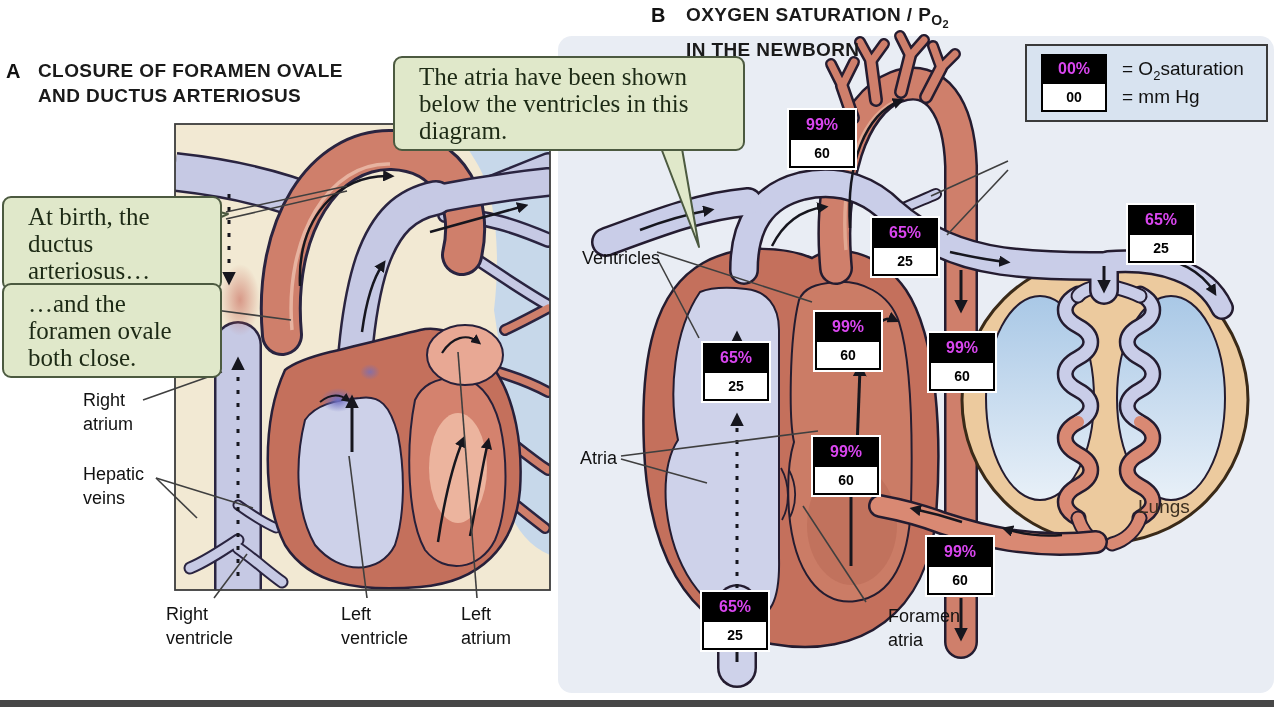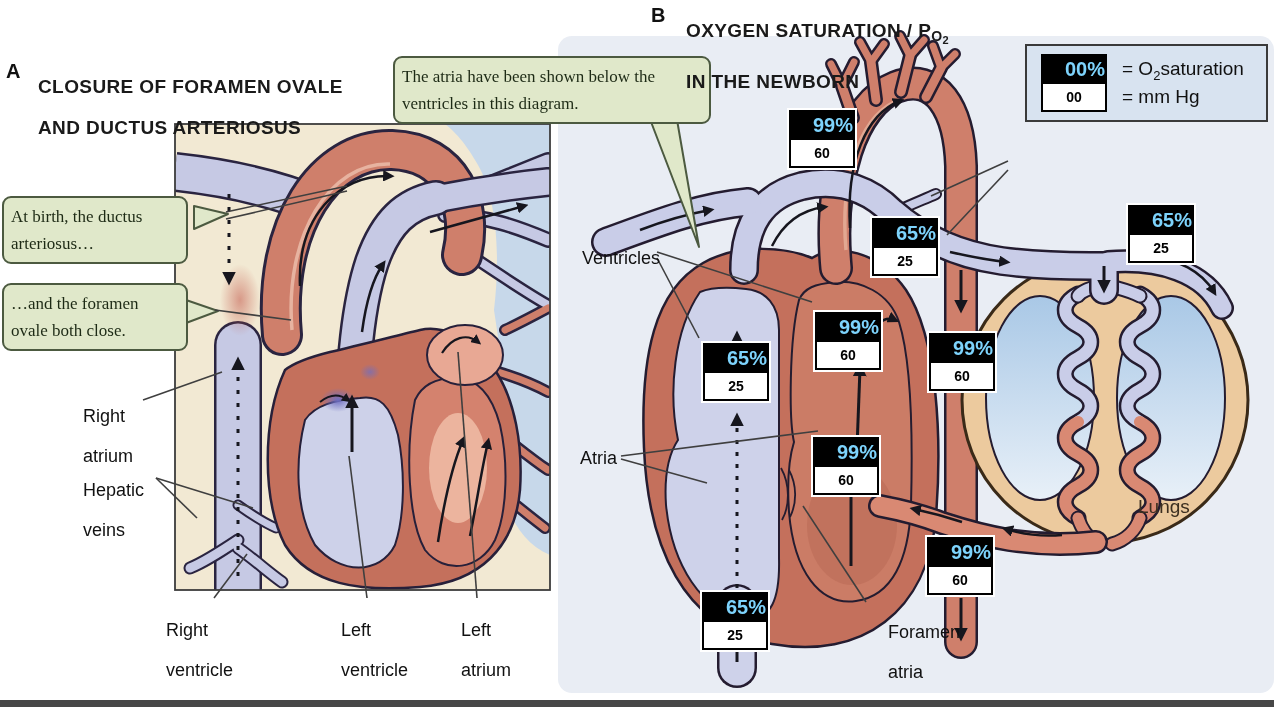--- a/index.html
+++ b/index.html
@@ -3,27 +3,27 @@
 <meta charset="utf-8">
 <style>
   html,body{margin:0;padding:0;background:#fff;}
   .canvas{position:relative;width:1274px;height:707px;background:#ffffff;overflow:hidden;
           font-family:"Liberation Sans",sans-serif;}
   .abs{position:absolute;}
   svg.art{position:absolute;left:0;top:0;z-index:1;}
   .ov{z-index:2;}
   .marker{font-size:20px;font-weight:bold;color:#111;}
   .ptitle{font-size:19px;font-weight:bold;color:#1a1a1a;letter-spacing:.4px;line-height:25px;}
-  .ln{display:block;margin-top:16px;}
+  .ln{display:block;}
   .lbl{font-size:18px;color:#111;line-height:24px;}
-  .callout{background:#e0e8ca;border:2px solid #4c5a40;border-radius:9px;padding:5px 7px;
-           font-family:"Liberation Serif",serif;font-size:17px;color:#1d2a15;line-height:27px;}
+  .callout{background:#e0e8ca;border:2px solid #4c5a40;border-radius:9px;padding:5px 24px;
+           font-family:"Liberation Serif",serif;font-size:25px;color:#1d2a15;line-height:27px;}
   .badge{width:62px;border:2px solid #000;box-shadow:0 0 0 2px #fff;background:#fff;
          text-align:center;font-weight:bold;}
-  .badge .pct,.chipstack .pct{background:#000;color:#7dd3fc;font-size:20px;height:26px;line-height:26px;text-align:right;}
+  .badge .pct,.chipstack .pct{background:#000;color:#d946ef;font-size:16px;height:26px;line-height:26px;}
   .badge .val,.chipstack .val{background:#fff;color:#000;font-size:14px;height:26px;line-height:26px;
          border-top:2px solid #000;}
   .legend{left:1025px;top:44px;width:225px;height:74px;background:#d8e3f0;border:2px solid #3a3a3a;
           display:flex;align-items:center;gap:15px;padding-left:14px;}
   .chipstack{border:2px solid #000;width:62px;background:#fff;text-align:center;font-weight:bold;}
   .lt{font-size:19px;color:#111;height:28px;line-height:28px;}
   .subO{font-size:14px;vertical-align:-4px;}
   .sub2{font-size:11px;vertical-align:-7px;}
   .sub2b{font-size:13px;vertical-align:-5px;}
   .mlg{}

